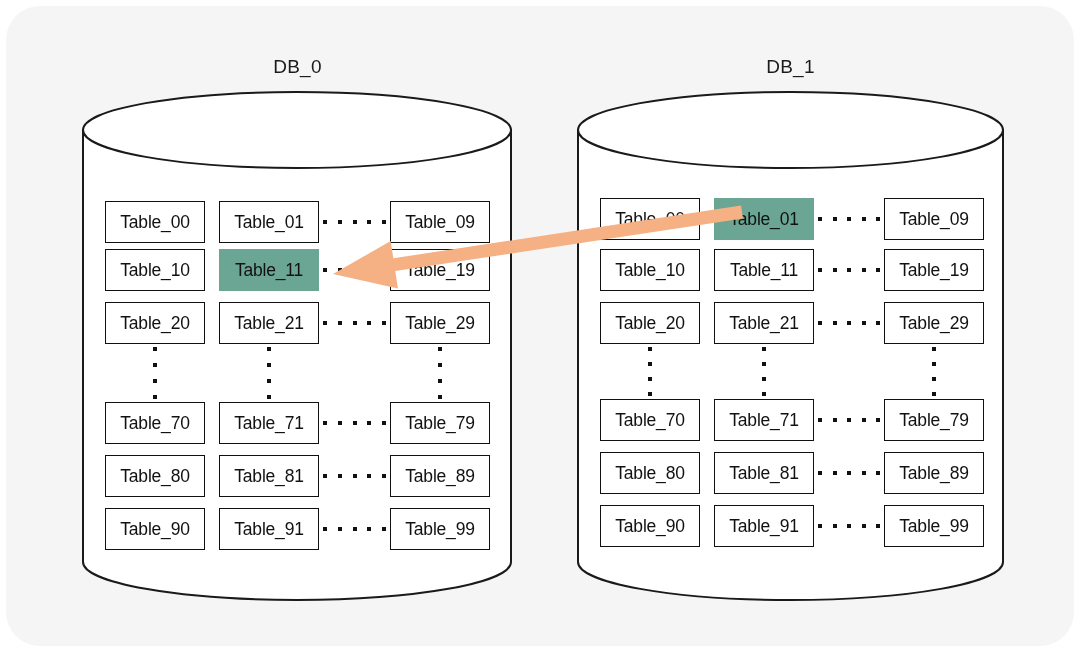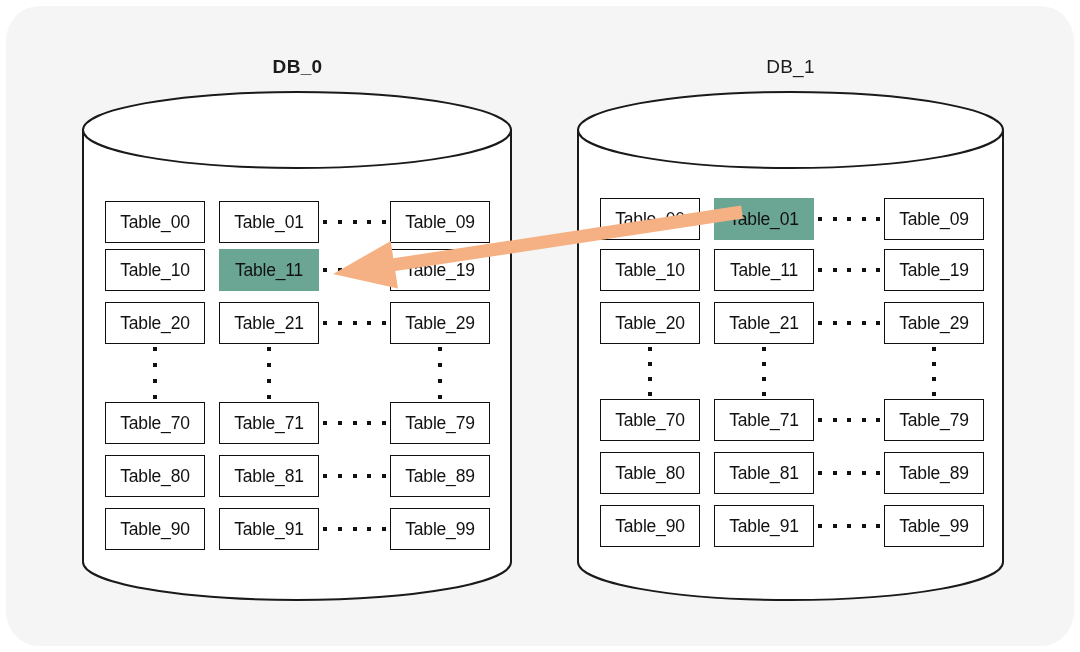--- a/index.html
+++ b/index.html
@@ -69,21 +69,21 @@
   }
 </style>
 </head>
 <body>
 
 <div id="canvas">
   <div class="backdrop"></div>
 
   <div id="db-layer">
       <div class="db-group">
-        <div class="db-title" style="left: 215px; top: 56px; width: 165px; font-weight: bold;">DB_0</div>
+        <div class="db-title" style="left: 215px; top: 56px; width: 165px;">DB_0</div>
         <svg class="cyl-svg" width="1080" height="652" viewBox="0 0 1080 652">
           <path d="M 83 130 L 83 562 A 214 38 0 0 0 511 562 L 511 130 Z" fill="#ffffff" stroke="#1a1a1a" stroke-width="2"></path>
           <ellipse cx="297" cy="130" rx="214" ry="38" fill="#ffffff" stroke="#1a1a1a" stroke-width="2"></ellipse>
         </svg>
         <div class="tbl" style="left: 105px; top: 201px; width: 100px; height: 42px;">Table_00</div>
         <div class="tbl" style="left: 219px; top: 201px; width: 100px; height: 42px;">Table_01</div>
         <div class="hdots" style="left: 319px; top: 220px; width: 71px; height: 4px;">
           <span style="left: 4px;"></span>
           <span style="left: 18.75px;"></span>
           <span style="left: 33.5px;"></span>

